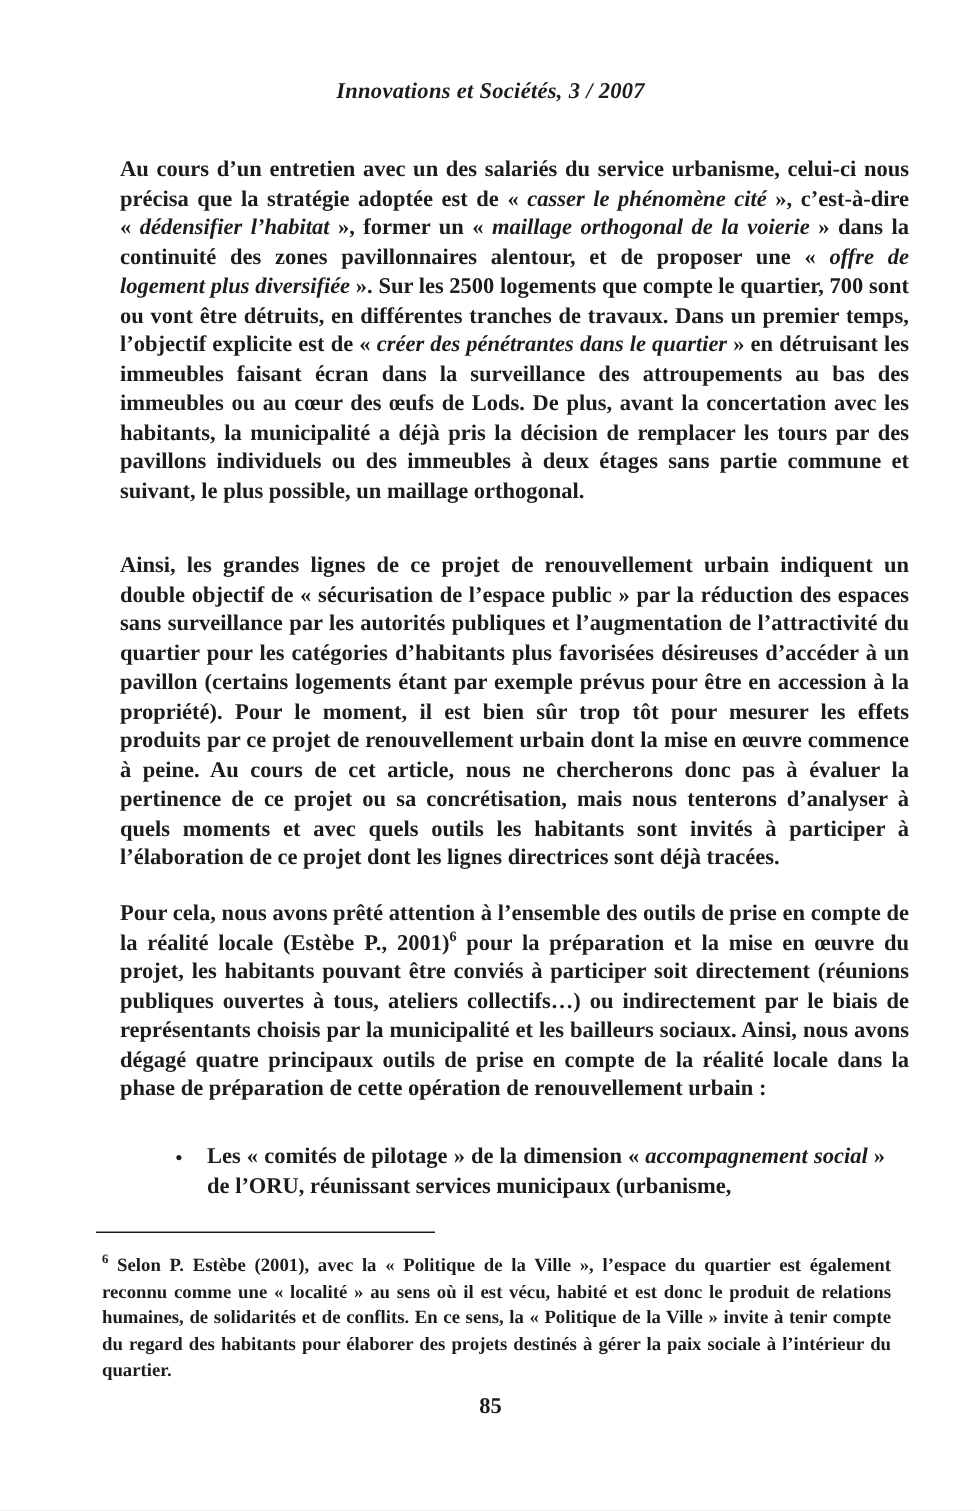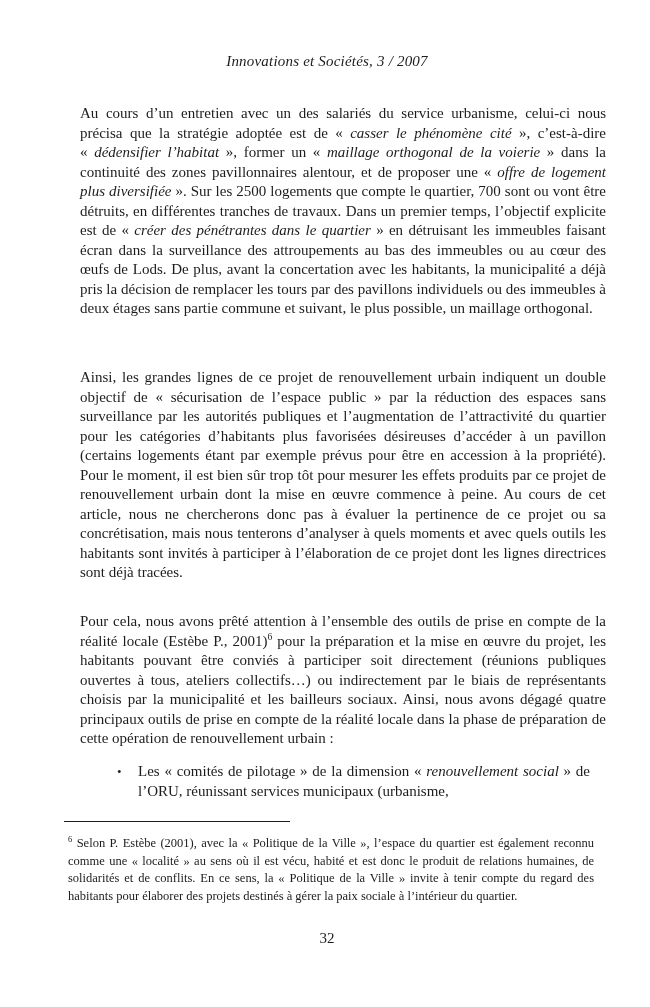--- a/index.html
+++ b/index.html
@@ -5,20 +5,21 @@
   html, body { margin: 0; padding: 0; background: #e8e8e8; }
   .page {
     position: relative;
     width: 650px;
     height: 1007px;
     margin: 0 auto;
     background: #ffffff;
     overflow: hidden;
     font-family: "Liberation Serif", "DejaVu Serif", serif;
     color: #1c1c1c;
+    font-weight: bold;
   }
   .running-header {
     position: absolute;
     top: 53px;
     left: 64px;
     width: 526px;
     text-align: center;
     font-style: italic;
     font-size: 15px;
     letter-spacing: 0.2px;
@@ -27,21 +28,21 @@
     position: absolute;
     left: 64px;
     width: 526px;
     margin: 16px;
     font-size: 15px;
     line-height: 19.5px;
     text-align: justify;
   }
   .par.p1 { top: 88px; }
   .par.p2 { top: 352px; }
-  .par.p3 { top: 596px; }
+  .par.p3 { top: 584px; }
   .it { font-style: italic; }
   sup.fnref {
     font-size: 9.5px;
     line-height: 0;
     vertical-align: super;
   }
   .bullet-row {
     position: absolute;
     top: 762px;
     left: 64px;
@@ -102,25 +103,25 @@
 
   <p class="par p2">Ainsi, les grandes lignes de ce projet de renouvellement urbain indiquent un double objectif de «&nbsp;sécurisation de l’espace public&nbsp;» par la réduction des espaces sans surveillance par les autorités publiques et l’augmentation de l’attractivité du quartier pour les catégories d’habitants plus favorisées désireuses d’accéder à un pavillon (certains logements étant par exemple prévus pour être en accession à la propriété). Pour le moment, il est bien sûr trop tôt pour mesurer les effets produits par ce projet de renouvellement urbain dont la mise en œuvre commence à peine. Au cours de cet article, nous ne chercherons donc pas à évaluer la pertinence de ce projet ou sa concrétisation, mais nous tenterons d’analyser à quels moments et avec quels outils les habitants sont invités à participer à l’élaboration de ce projet dont les lignes directrices sont déjà tracées.</p>
 
   <p class="par p3">
     <span>Pour cela, nous avons prêté attention à l’ensemble des outils de prise en compte de la réalité locale (Estèbe P., 2001)</span><sup class="fnref">6</sup><span> pour la préparation et la mise en œuvre du projet, les habitants pouvant être conviés à participer soit directement (réunions publiques ouvertes à tous, ateliers collectifs…) ou indirectement par le biais de représentants choisis par la municipalité et les bailleurs sociaux. Ainsi, nous avons dégagé quatre principaux outils de prise en compte de la réalité locale dans la phase de préparation de cette opération de renouvellement urbain&nbsp;:</span>
   </p>
 
   <div class="bullet-row">
     <span class="bullet-marker">•</span>
     <p class="bullet-text">
-      <span>Les «&nbsp;comités de pilotage&nbsp;» de la dimension «&nbsp;</span><span class="it">renouvellement social</span><span>&nbsp;» de l’ORU, réunissant services municipaux (urbanisme,</span>
+      <span>Les «&nbsp;comités de pilotage&nbsp;» de la dimension «&nbsp;</span><span class="it">accompagnement social</span><span>&nbsp;» de l’ORU, réunissant services municipaux (urbanisme,</span>
     </p>
   </div>
 
   <div class="footnote-rule"></div>
 
   <p class="footnote">
     <sup class="fnref">6</sup><span> Selon P. Estèbe (2001), avec la «&nbsp;Politique de la Ville&nbsp;», l’espace du quartier est également reconnu comme une «&nbsp;localité&nbsp;» au sens où il est vécu, habité et est donc le produit de relations humaines, de solidarités et de conflits. En ce sens, la «&nbsp;Politique de la Ville&nbsp;» invite à tenir compte du regard des habitants pour élaborer des projets destinés à gérer la paix sociale à l’intérieur du quartier.</span>
   </p>
 
-  <div class="page-number">32</div>
+  <div class="page-number">85</div>
 
 </div>
 
 </body></html>

